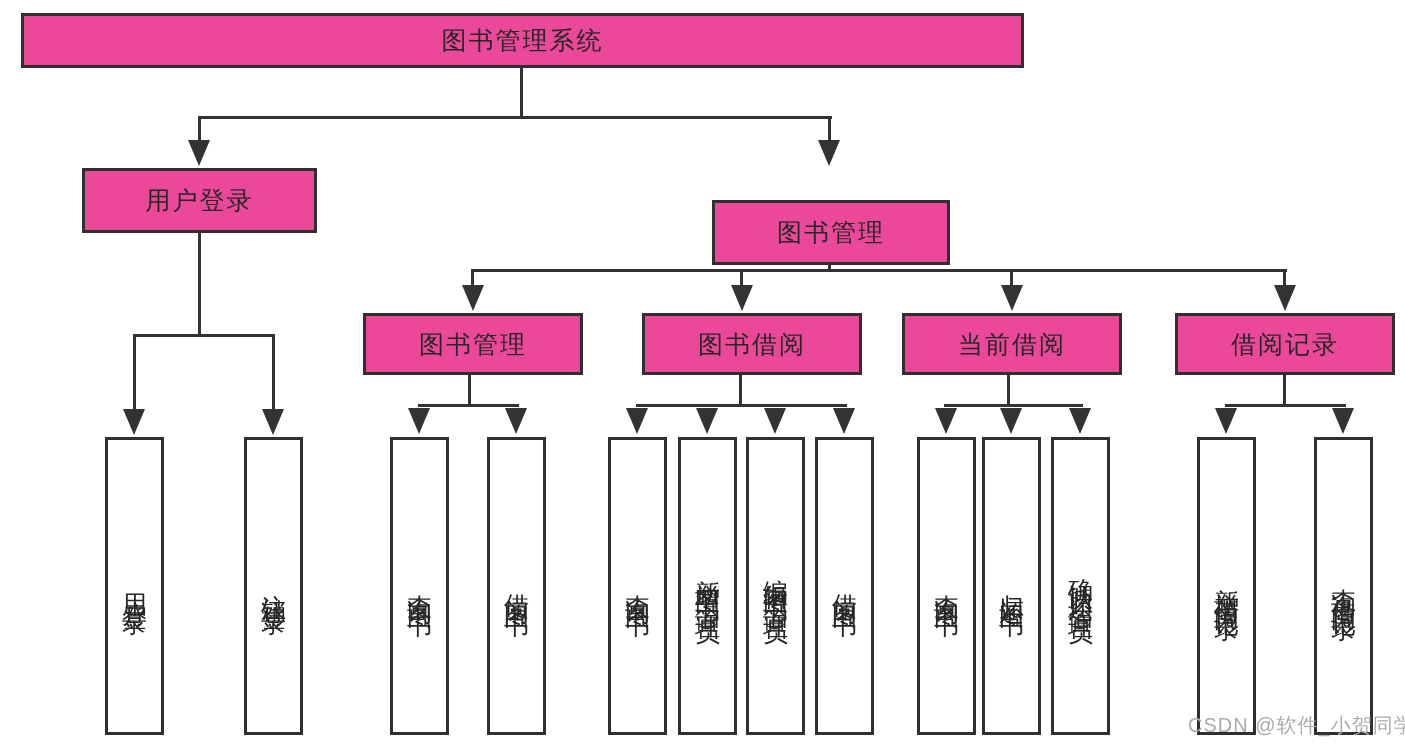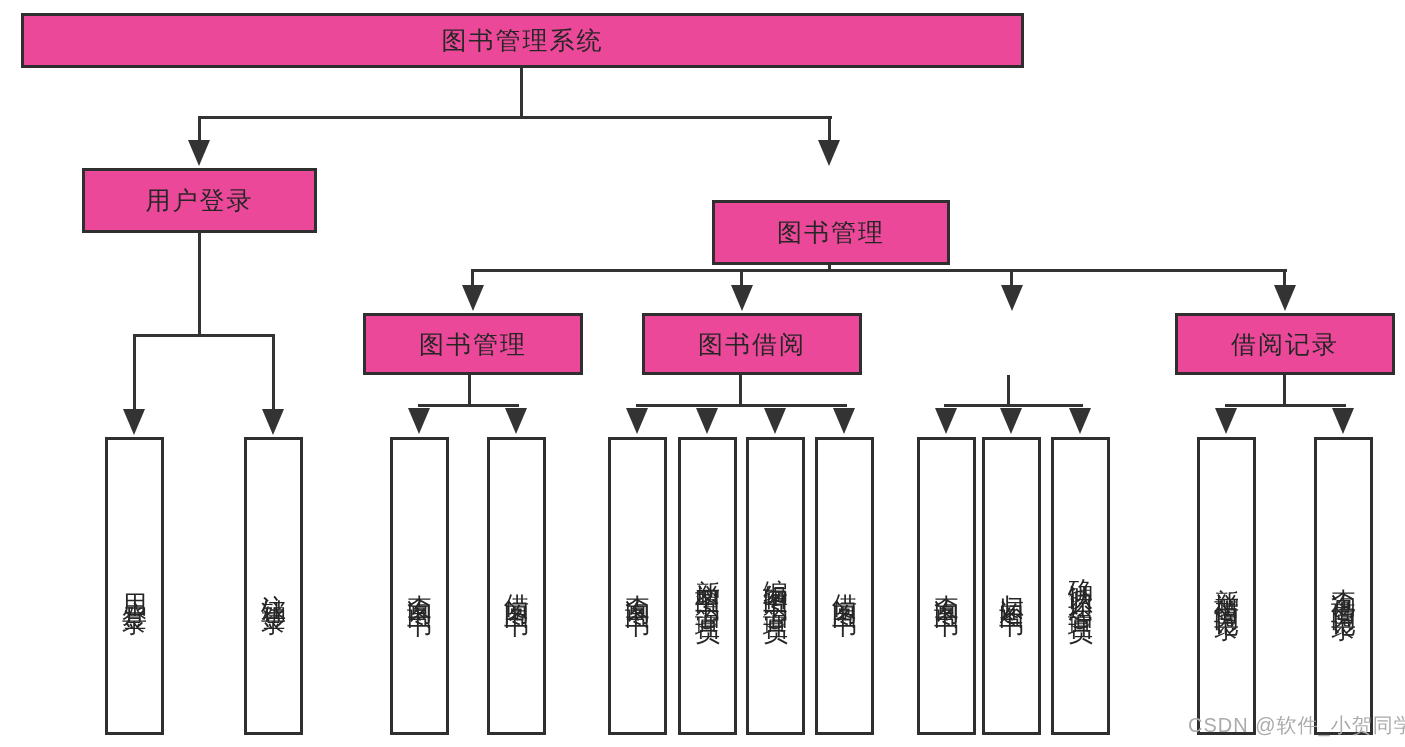--- a/index.html
+++ b/index.html
@@ -101,20 +101,23 @@
   <div class="box" style="left:712px;top:168px;width:238px;height:65px;margin-top:32px;">
     <span>图书管理</span>
   </div>
 
   <div class="box" style="left:363px;top:313px;width:220px;height:62px;">
     <span>图书管理</span>
   </div>
   <div class="box" style="left:632px;top:313px;width:220px;height:62px;margin-left:10px;">
     <span>图书借阅</span>
   </div>
+  <div class="box" style="left:902px;top:313px;width:220px;height:62px;">
+    <span>当前借阅</span>
+  </div>
   <div class="box" style="left:1175px;top:313px;width:220px;height:62px;">
     <span>借阅记录</span>
   </div>
 
   <div class="vbox" style="left:105px;">
     <span class="vtext">用户登录</span>
   </div>
   <div class="vbox" style="left:244px;">
     <span class="vtext">注销登录</span>
   </div>

